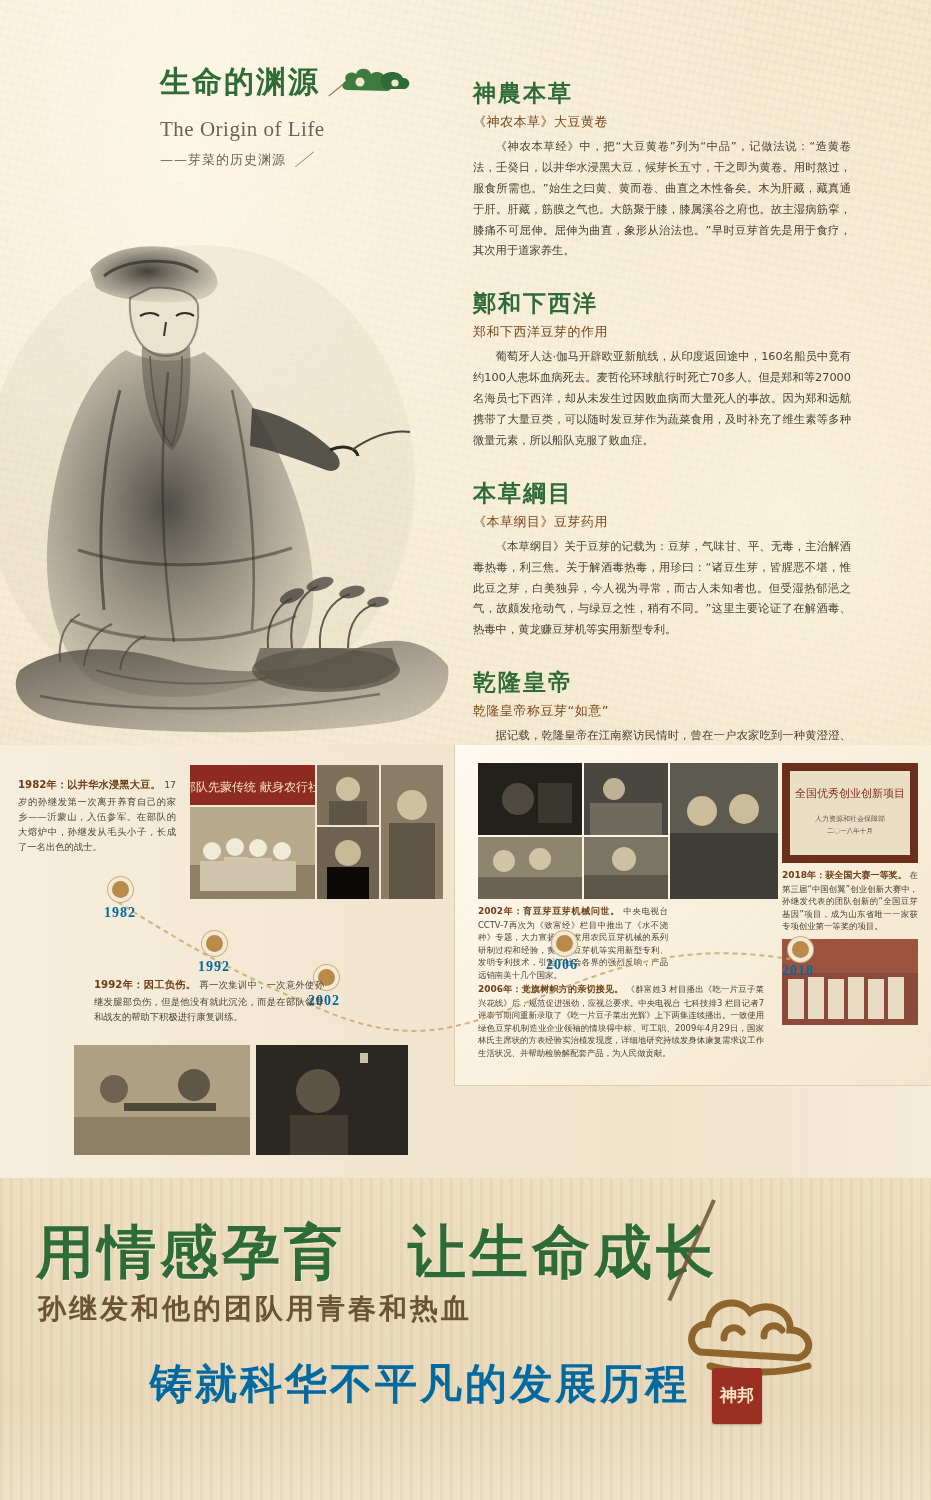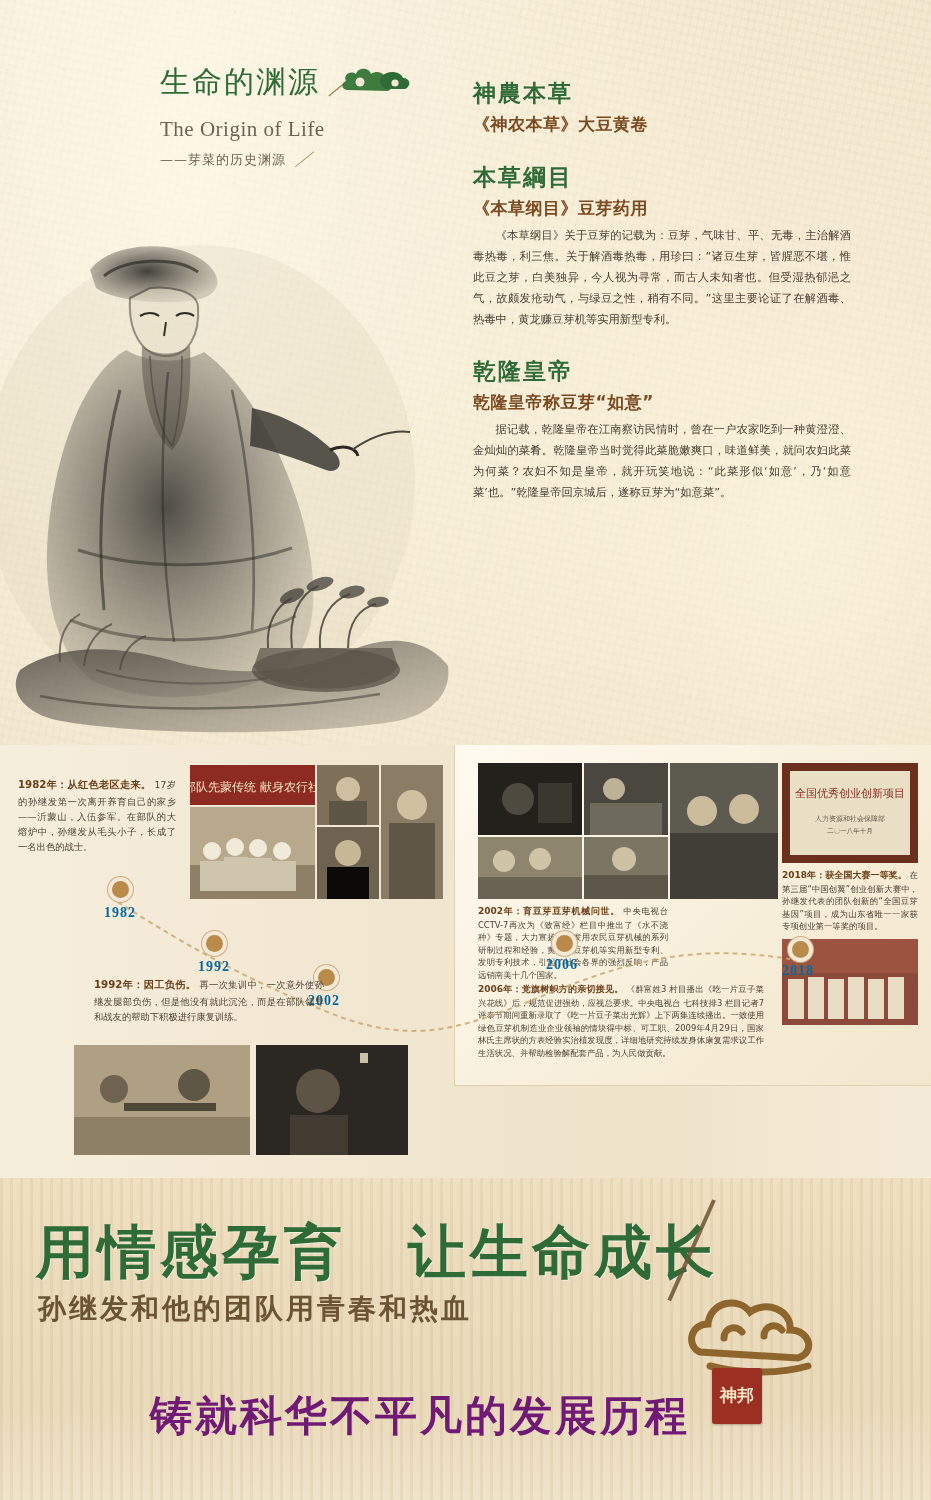--- a/index.html
+++ b/index.html
@@ -27,21 +27,21 @@
       radial-gradient(circle at 78% 14%, rgba(150,115,70,.09) 0 1px, transparent 2px),
       radial-gradient(circle at 63% 88%, rgba(150,115,70,.07) 0 1px, transparent 2px);
     background-size:57px 57px, 83px 83px, 101px 101px, 67px 67px;
   }
 
   
   #section-origin{position:absolute;left:0;top:0;width:931px;height:745px;}
 
   .title-block{position:absolute;left:160px;top:62px;width:300px;}
   .title-cn{
-    font-size:30px;font-weight:normal;color:#2f6b36;letter-spacing:2px;
+    font-size:30px;font-weight:bold;color:#2f6b36;letter-spacing:2px;
     font-family:"DejaVu Sans","Liberation Sans",sans-serif;
     display:inline-block;
   }
   .title-slash{display:inline-block;color:#9a8155;font-size:26px;margin-left:6px;transform:skewX(-18deg);}
   .title-en{
     font-size:21px;color:#6d6256;letter-spacing:.5px;margin-top:14px;
     font-family:"Liberation Serif",serif;
   }
   .title-sub{
     font-size:13px;color:#6f6457;margin-top:4px;letter-spacing:1px;
@@ -53,21 +53,21 @@
   
   .ink-wrap{position:absolute;left:0px;top:150px;width:470px;height:590px;}
 
   
   .articles{position:absolute;left:473px;top:78px;width:378px;}
   .art{margin-bottom:26px;}
   .art-h{
     font-size:23px;font-weight:bold;color:#2f6b36;letter-spacing:2px;margin:0 0 4px 0;
   }
   .art-s{
-    font-size:17px;font-weight:bold;color:#7a4a20;margin:0 0 6px 0;letter-spacing:.5px;
+    font-size:13px;font-weight:normal;color:#7a4a20;margin:0 0 6px 0;letter-spacing:.5px;
   }
   .art-p{
     font-size:11.3px;line-height:1.85;color:#4a4036;text-align:justify;margin:0;
     text-indent:2em;
   }
 
   
   #section-timeline{position:absolute;left:0;top:745px;width:931px;height:445px;overflow:hidden;}
   .tl-bg{
     position:absolute;inset:0;
@@ -106,21 +106,21 @@
     position:absolute;left:36px;top:36px;
     font-size:58px;font-weight:bold;color:#2f6b36;letter-spacing:4px;
     text-shadow:1px 1px 0 rgba(255,255,255,.5);
   }
   .sl2{
     position:absolute;left:38px;top:112px;
     font-size:28px;font-weight:bold;color:#6b5434;letter-spacing:3px;
   }
   .sl3{
     position:absolute;left:150px;top:178px;
-    font-size:42px;font-weight:bold;color:#701a75;letter-spacing:3px;margin-top:32px;
+    font-size:42px;font-weight:bold;color:#0369a1;letter-spacing:3px;
   }
   .sl-slash{
     position:absolute;left:712px;top:22px;width:4px;height:110px;
     background:#6b5434;transform:rotate(24deg);transform-origin:top center;opacity:.85;
   }
   .seal{
     position:absolute;left:712px;top:190px;width:50px;height:56px;
     background:#9b2f22;border-radius:3px;
     display:flex;align-items:center;justify-content:center;
     color:#f6e6c8;font-size:17px;font-weight:bold;line-height:1.05;text-align:center;
@@ -222,40 +222,46 @@
         <path d="M84 516 C86 494 98 480 112 474"></path>
         <path d="M120 520 C122 502 134 490 146 486"></path>
       </g>
     </svg>
   </div>
 
   <div class="articles">
     <div class="art">
       <div class="art-h">神農本草</div>
       <div class="art-s">《神农本草》大豆黄卷</div>
+      <p class="art-p">《神农本草经》中，把“大豆黄卷”列为“中品”，记做法说：“造黄卷法，壬癸日，以井华水浸黑大豆，候芽长五寸，干之即为黄卷。用时熬过，服食所需也。”始生之曰黄、黄而卷、曲直之木性备矣。木为肝藏，藏真通于肝。肝藏，筋膜之气也。大筋聚于膝，膝属溪谷之府也。故主湿病筋挛，膝痛不可屈伸。屈伸为曲直，象形从治法也。”早时豆芽首先是用于食疗，其次用于道家养生。</p>
+    </div>
+    <div class="art">
+      <div class="art-h">鄭和下西洋</div>
+      <div class="art-s">郑和下西洋豆芽的作用</div>
+      <p class="art-p">葡萄牙人达·伽马开辟欧亚新航线，从印度返回途中，160名船员中竟有约100人患坏血病死去。麦哲伦环球航行时死亡70多人。但是郑和等27000名海员七下西洋，却从未发生过因败血病而大量死人的事故。因为郑和远航携带了大量豆类，可以随时发豆芽作为蔬菜食用，及时补充了维生素等多种微量元素，所以船队克服了败血症。</p>
     </div>
     <div class="art">
       <div class="art-h">本草綱目</div>
       <div class="art-s">《本草纲目》豆芽药用</div>
       <p class="art-p">《本草纲目》关于豆芽的记载为：豆芽，气味甘、平、无毒，主治解酒毒热毒，利三焦。关于解酒毒热毒，用珍曰：“诸豆生芽，皆腥恶不堪，惟此豆之芽，白美独异，今人视为寻常，而古人未知者也。但受湿热郁浥之气，故颇发疮动气，与绿豆之性，稍有不同。”这里主要论证了在解酒毒、热毒中，黄龙赚豆芽机等实用新型专利。</p>
     </div>
     <div class="art">
       <div class="art-h">乾隆皇帝</div>
       <div class="art-s">乾隆皇帝称豆芽“如意”</div>
       <p class="art-p">据记载，乾隆皇帝在江南察访民情时，曾在一户农家吃到一种黄澄澄、金灿灿的菜肴。乾隆皇帝当时觉得此菜脆嫩爽口，味道鲜美，就问农妇此菜为何菜？农妇不知是皇帝，就开玩笑地说：“此菜形似‘如意’，乃‘如意菜’也。”乾隆皇帝回京城后，遂称豆芽为“如意菜”。</p>
     </div>
   </div>
 </div>
 
 <div id="section-timeline">
   <div class="tl-bg"></div>
   <div class="tl-panel-right"></div>
 
   <div class="tl-cap tl-cap-lg" style="left:18px;top:32px;width:158px;">
-    <b>1982年：从红色老区走来。</b>
+    <b>1982年：以井华水浸黑大豆。</b>
     <span>17岁的孙继发第一次离开养育自己的家乡——沂蒙山，入伍参军。在部队的大熔炉中，孙继发从毛头小子，长成了一名出色的战士。</span>
   </div>
 
   <div class="tl-photo" style="left:190px;top:20px;width:125px;height:40px;">
     <svg class="ph" viewBox="0 0 125 40" preserveAspectRatio="none">
       <rect width="125" height="40" fill="#8d2a22"></rect>
       <text x="62" y="26" font-size="12" fill="#f6e6c0" text-anchor="middle" font-family="'DejaVu Sans',sans-serif">部队先蒙传统 献身农行社</text>
     </svg>
   </div>
   <div class="tl-photo" style="left:190px;top:62px;width:125px;height:92px;">

